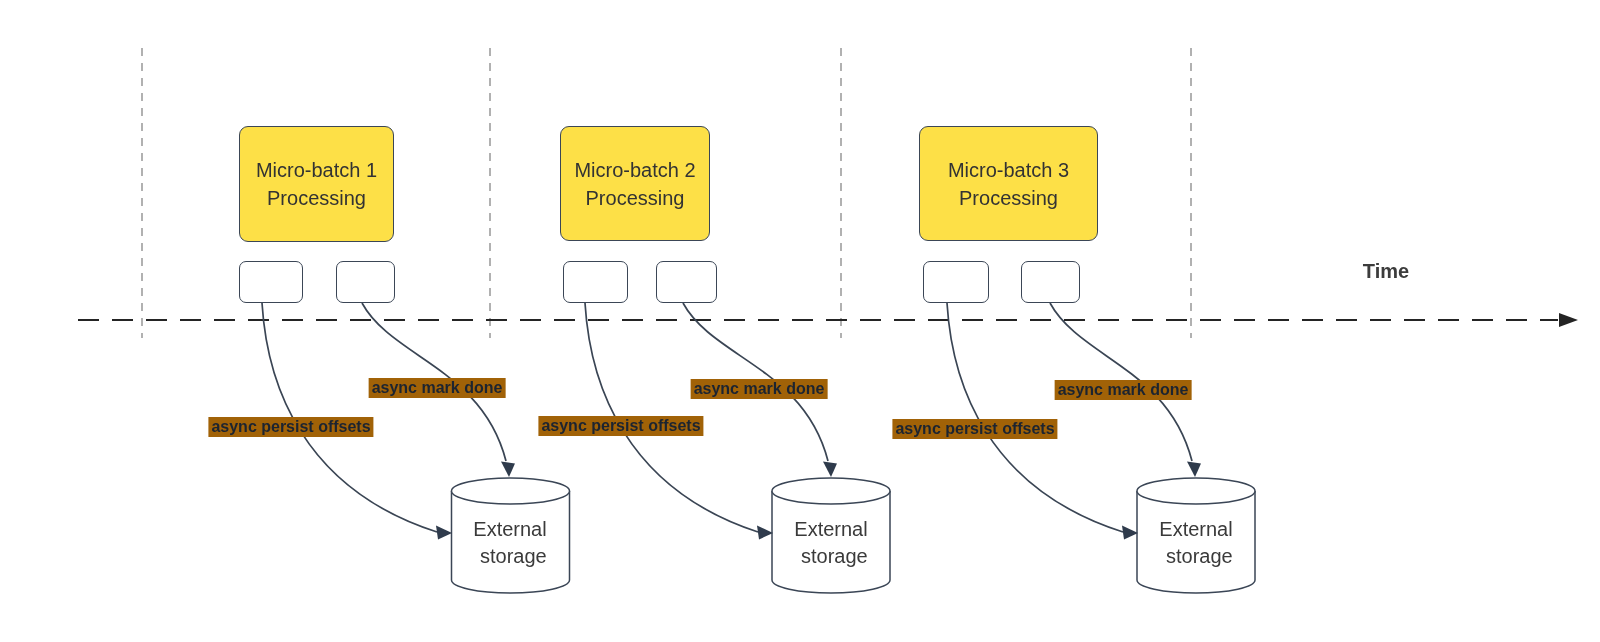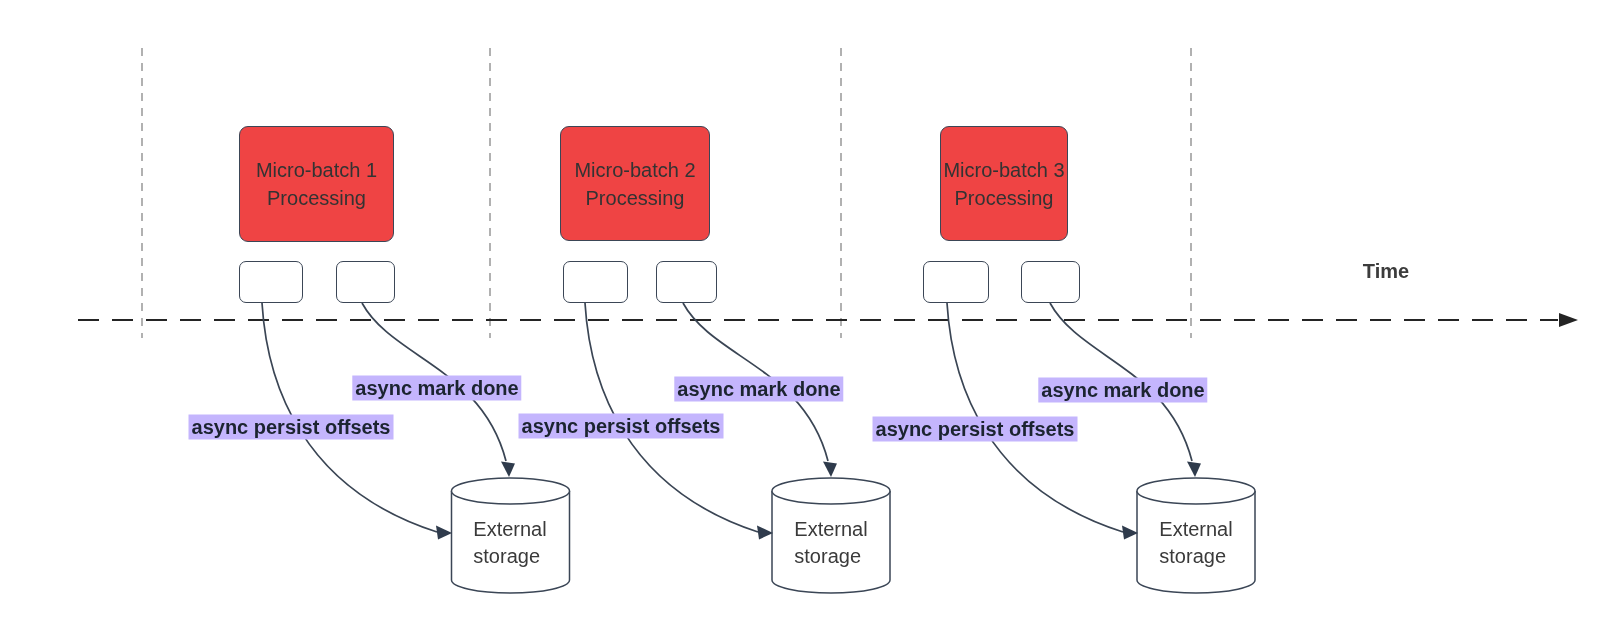--- a/index.html
+++ b/index.html
@@ -18,51 +18,51 @@
   #shapes-svg {
     position: absolute;
     left: 0;
     top: 0;
   }
   .box {
     position: absolute;
     box-sizing: border-box;
     border: 1.5px solid #3b4656;
     border-radius: 9px;
-    background: #ef4444;
+    background: #fde047;
     display: flex;
     flex-direction: column;
     align-items: center;
     justify-content: center;
     text-align: center;
     color: #333333;
     font-size: 20px;
     line-height: 28px;
   }
   .mini {
     position: absolute;
     box-sizing: border-box;
     border: 1.5px solid #3b4656;
     border-radius: 7px;
     background: #ffffff;
   }
   .async-label {
     position: absolute;
     transform: translate(-50%, -50%);
-    font-size: 20px;
+    font-size: 16px;
     font-weight: bold;
     color: #1c2430;
-    background: #c4b5fd;
+    background: #a16207;
     padding: 1px 3px;
     white-space: nowrap;
   }
   .storage-label {
     position: absolute;
     transform: translateX(-50%);
-    text-align: left;
+    text-align: right;
     color: #3a3a3a;
     font-size: 20px;
     line-height: 27px;
     white-space: nowrap;
   }
   .time-label {
     position: absolute;
     transform: translate(-50%, -50%);
     color: #3c3c3c;
     font-size: 20px;
@@ -134,21 +134,21 @@
   </div>
   <div class="mini" style="left:563px; top:261px; width:65px; height:42px;"></div>
   <div class="mini" style="left:656px; top:261px; width:61px; height:42px;"></div>
   <div class="async-label" style="left:621px; top:426px;">async persist offsets</div>
   <div class="async-label" style="left:759px; top:389px;">async mark done</div>
   <div class="storage-label" style="left:831px; top:516px;">
     <div>External</div>
     <div>storage</div>
   </div>
 
-  <div class="box" style="left:919px; top:126px; width:128px; height:115px;margin-left:21px;">
+  <div class="box" style="left:919px; top:126px; width:179px; height:115px;">
     <div>Micro-batch 3</div>
     <div>Processing</div>
   </div>
   <div class="mini" style="left:923px; top:261px; width:66px; height:42px;"></div>
   <div class="mini" style="left:1021px; top:261px; width:59px; height:42px;"></div>
   <div class="async-label" style="left:975px; top:429px;">async persist offsets</div>
   <div class="async-label" style="left:1123px; top:390px;">async mark done</div>
   <div class="storage-label" style="left:1196px; top:516px;">
     <div>External</div>
     <div>storage</div>

